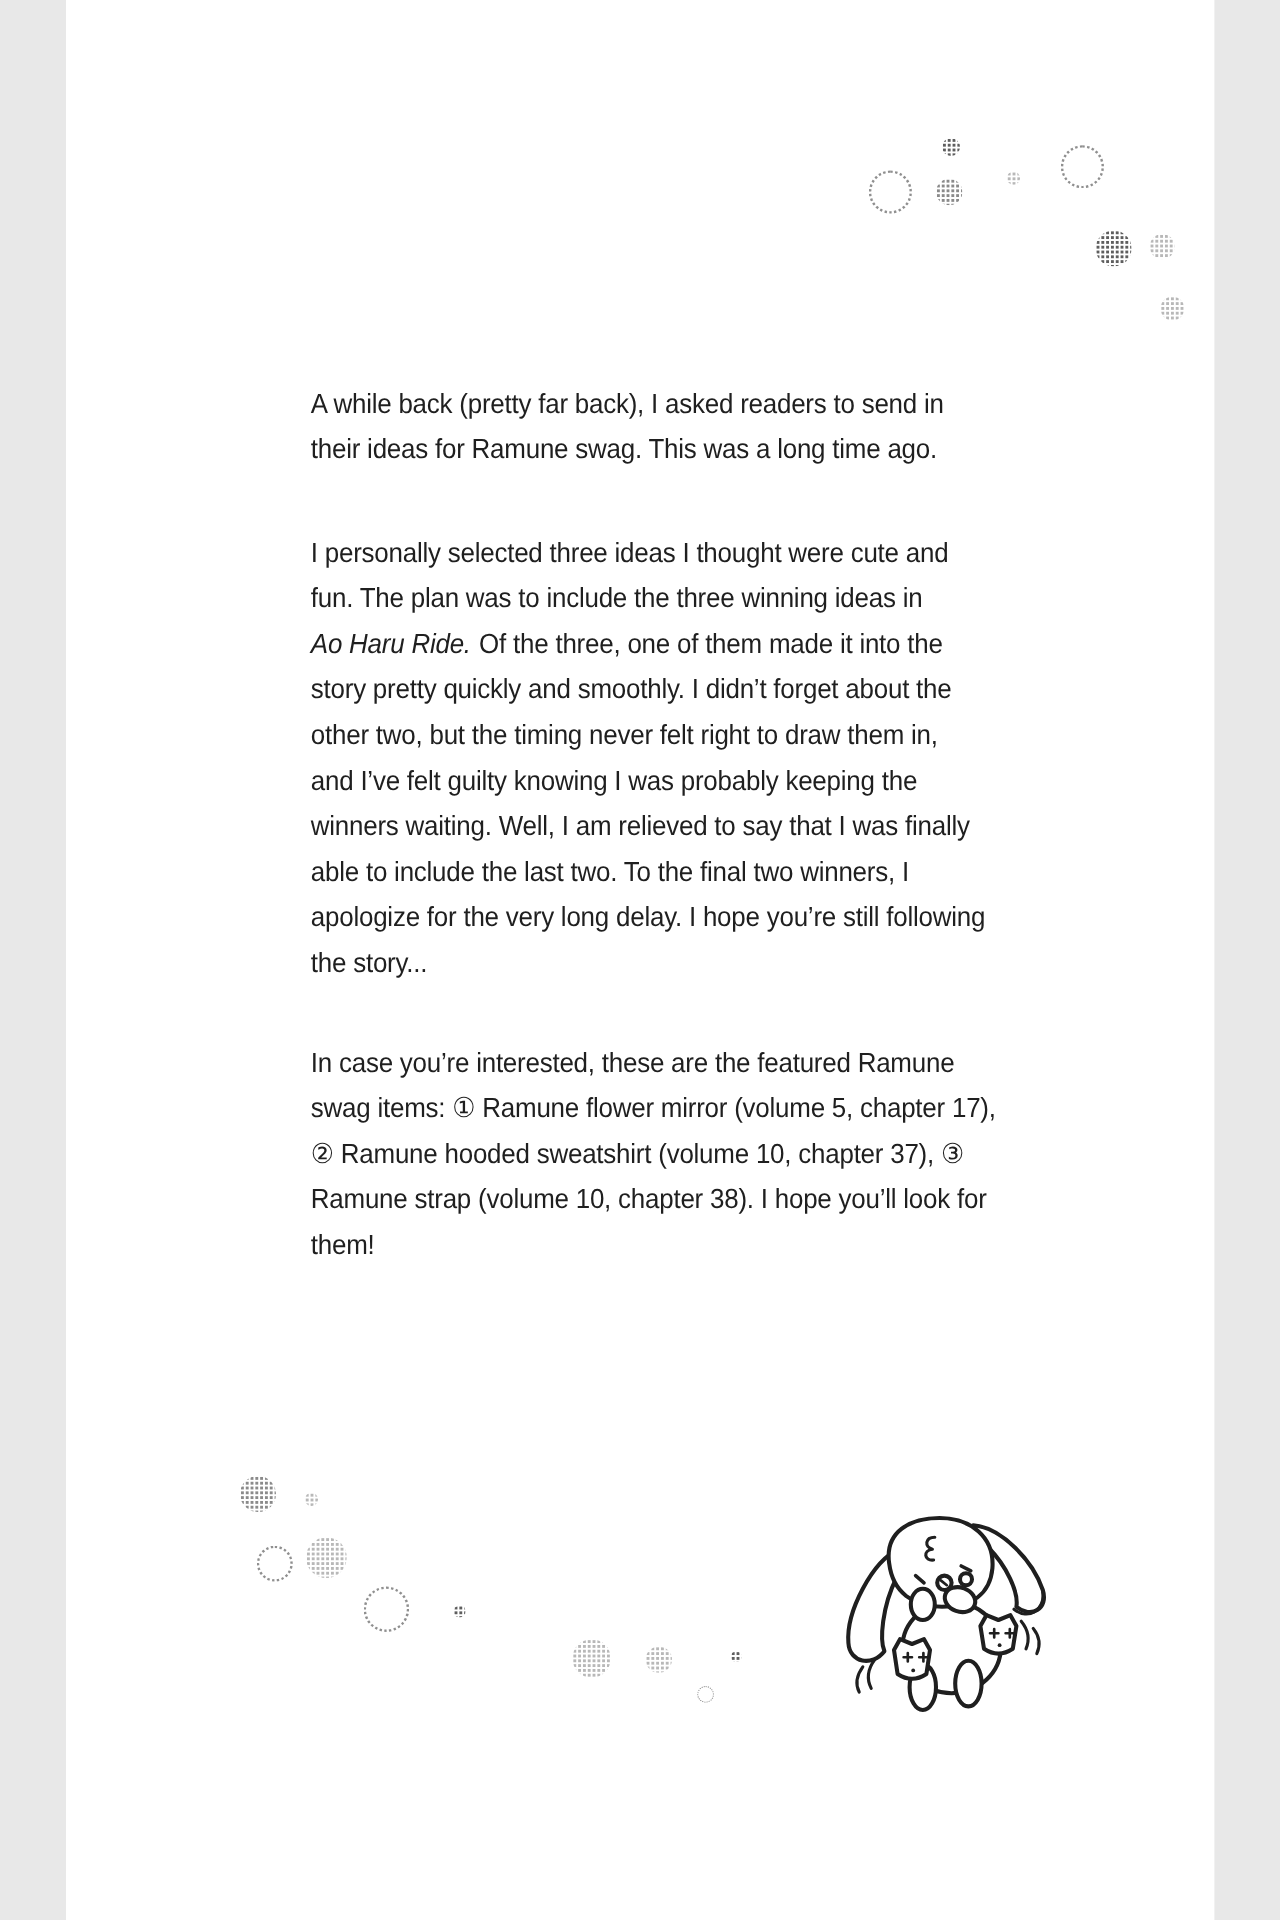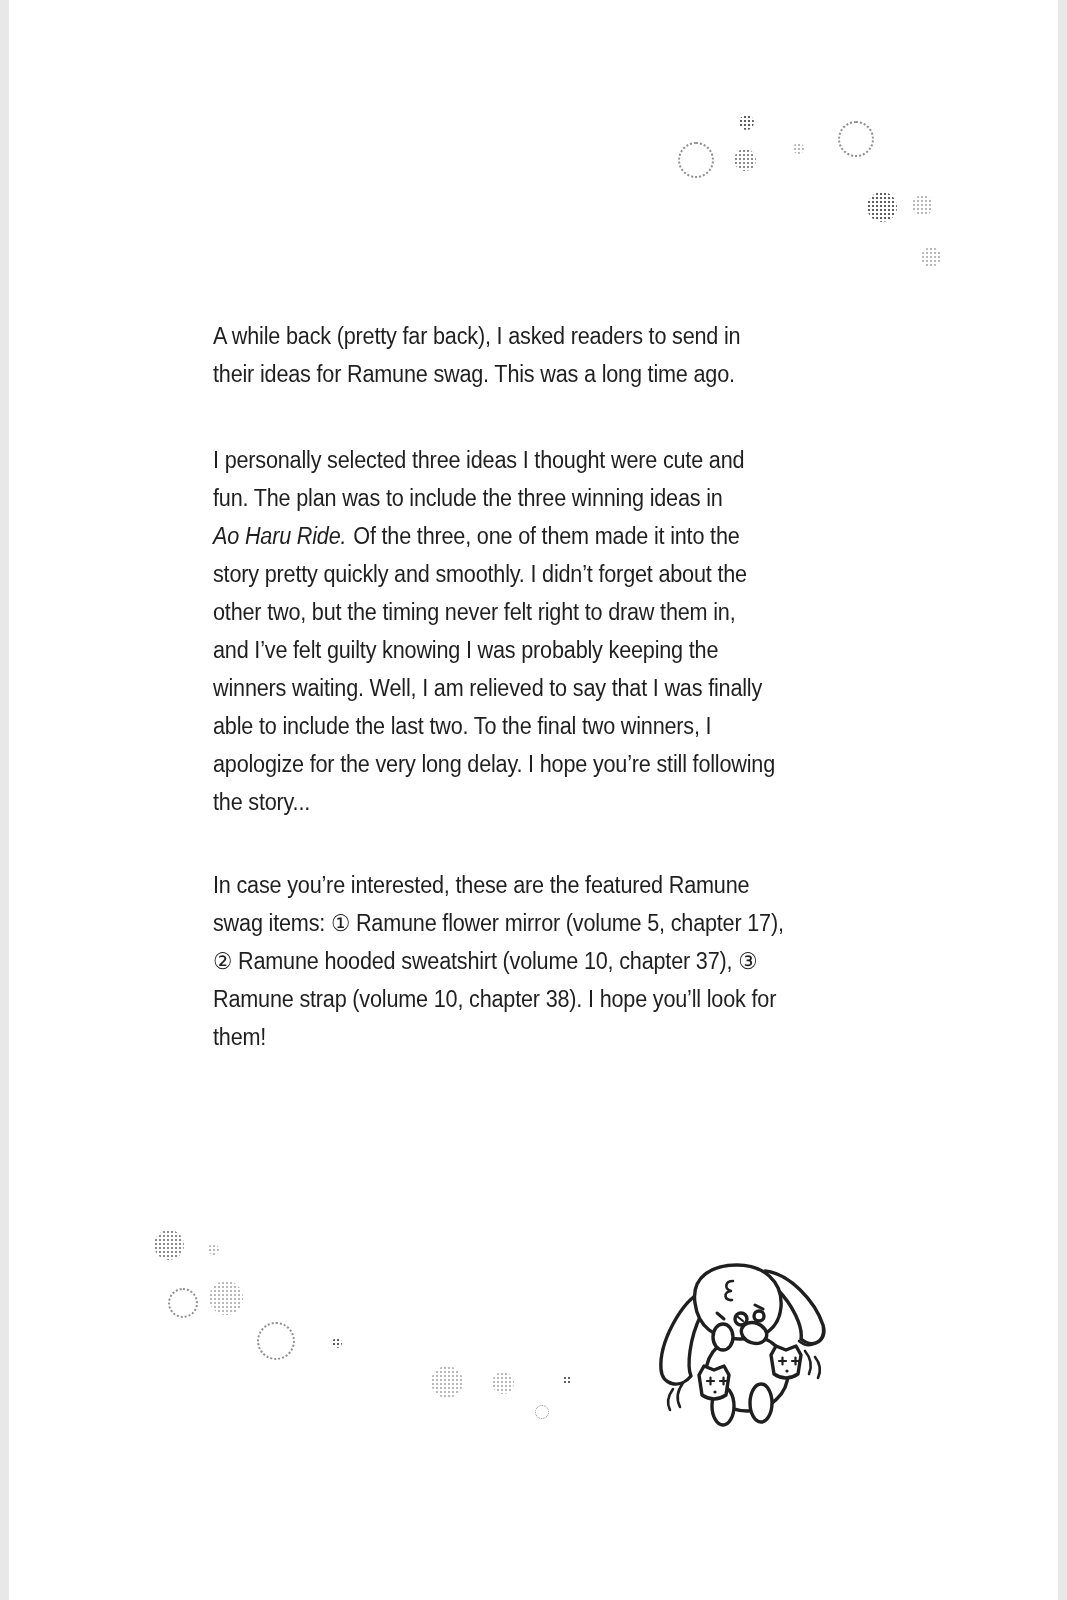--- a/index.html
+++ b/index.html
@@ -1,19 +1,19 @@
 <!DOCTYPE html>
 <html><head>
 <meta charset="utf-8">
 <title>Manga Afterword Page</title>
 <style>
   html, body { margin: 0; padding: 0; background: #e8e8e8; }
   .page {
     position: relative;
-    width: 1049px;
+    width: 957px;
     height: 1600px;
     margin: 0 auto;
     background: #ffffff;
     overflow: hidden;
     font-family: "Liberation Sans", sans-serif;
   }
 
   
   .text-block {
     position: absolute;

